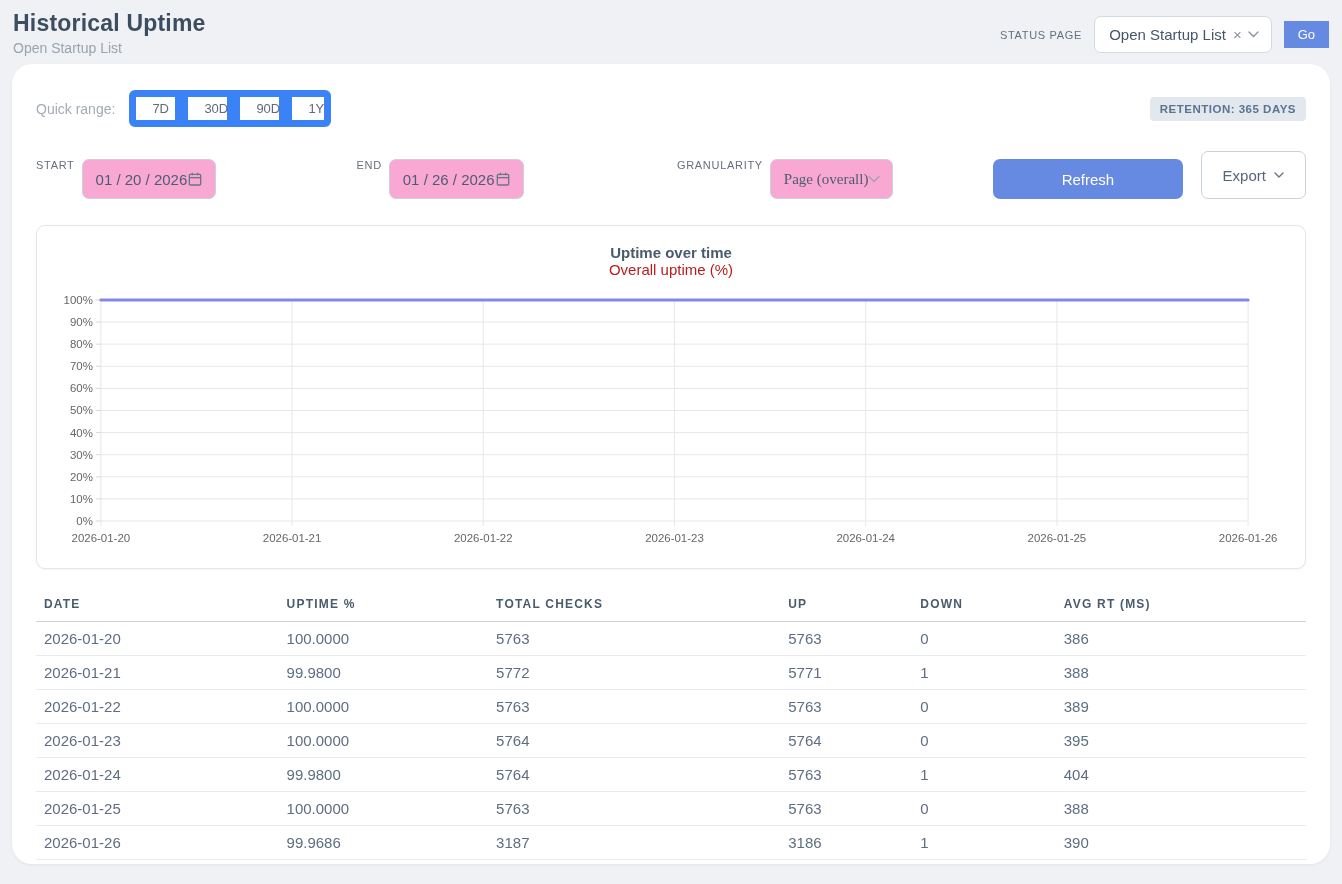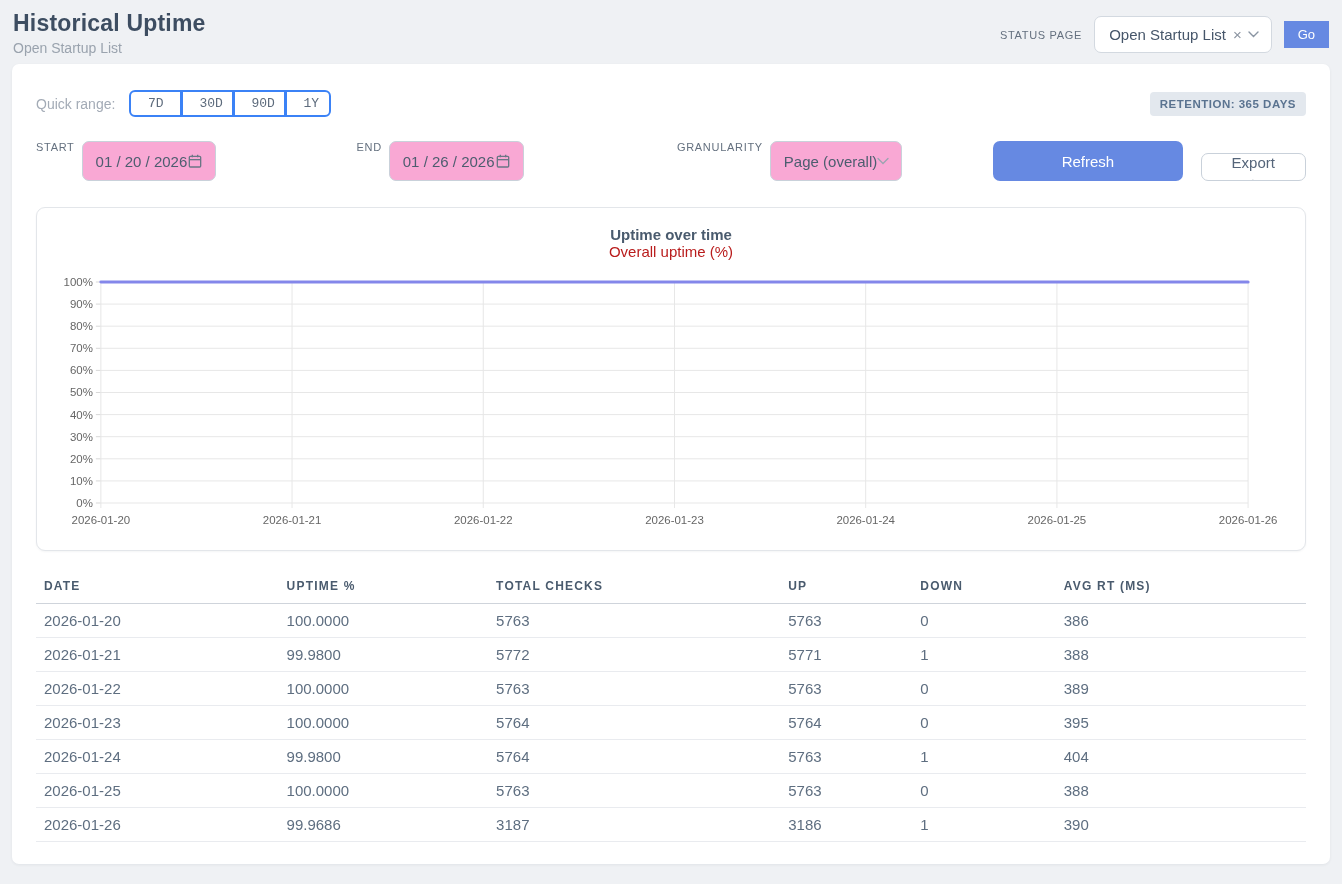--- a/index.html
+++ b/index.html
@@ -30,63 +30,63 @@
   }
   .clear-x { color: #8a93a0; font-size: 15px; line-height: 1; }
   .go-btn {
     background: #6689e2; color: #fff; border: none; border-radius: 0;
     font-size: 13px; padding: 6px 14px; height: 27px; cursor: pointer;
     font-family: inherit;
   }
 
   
   .main-card {
-    background: #fff; border-radius: 7px; margin: 0 12px;
+    background: #fff; border-radius: 20px; margin: 0 12px;
     height: 800px; padding: 26px 24px 20px 24px;
     box-shadow: 0 1px 3px rgba(40,50,70,.07);
   }
 
   
   .qr-row { display: flex; align-items: center; justify-content: space-between; }
   .qr-left { display: flex; align-items: center; gap: 14px; }
   .qr-label { font-size: 14px; color: #a3abb6; }
   .seg-group { display: flex; }
   .seg-btn {
-    background: #fff; border: 2px solid #3b82f6; color: #5d6b7c;
+    background: #fff; border: 7px solid #3b82f6; color: #5d6b7c;
     font-size: 13px; padding: 4px 16px; width: 53px; text-align: center;
-    margin-left: -1px; cursor: pointer; font-family: Liberation Mono, monospace; position: relative;
+    margin-left: -1px; cursor: pointer; font-family: Liberation Sans, sans-serif; position: relative;
   }
   .seg-btn:first-child { border-radius: 6px 0 0 6px; margin-left: 0; }
   .seg-btn:last-child { border-radius: 0 6px 6px 0; width: 46px; }
   .retention-badge {
     background: #e3e8ee; color: #5a7390; font-size: 11.5px; font-weight: 700;
     letter-spacing: .5px; padding: 6px 10px; border-radius: 4px;
   }
 
   
   .filter-row { display: flex; align-items: flex-end; gap: 18px; margin-top: 24px; }
   .field { display: flex; flex-direction: row; gap: 7px; }
   .field-start, .field-end { width: 307px; }
   .field-gran { width: 306px; }
   .input-box {
     display: flex; align-items: center; justify-content: space-between;
     border: 1px solid #c9d1da; border-radius: 7px; height: 40px;
     padding: 0 12px 0 13px; background: #f9a8d4; font-size: 15px; color: #4d5d6f;
     cursor: text;
   }
-  .select-box { cursor: pointer; }
+  .select-box { cursor: pointer; font-family: Liberation Serif, serif; }
   .refresh-btn {
     background: #6689e2; color: #fff; border: none; border-radius: 7px;
     width: 192px; height: 40px; font-size: 15px; cursor: pointer; font-family: inherit;
     margin-left: -3px;
   }
   .export-btn {
     background: #fff; color: #55657a; border: 1px solid #c9d1da; border-radius: 7px;
-    width: 107px; height: 28px; font-size: 15px; cursor: pointer; font-family: inherit;
-    display: flex; align-items: center; justify-content: center; gap: 8px; flex-direction: column;
+    width: 107px; height: 48px; font-size: 15px; cursor: pointer; font-family: inherit;
+    display: flex; align-items: center; justify-content: center; gap: 8px;
   }
 
   
   .chart-card {
     border: 1px solid #e3e6ea; border-radius: 9px; margin-top: 26px;
     padding: 18px 20px 14px 20px; box-shadow: 0 1px 2px rgba(40,50,70,.05);
     background: #fff;
   }
   .chart-head { display: flex; justify-content: space-between; align-items: center; padding: 0 2px; flex-direction: column; }
   .chart-title { font-size: 15px; font-weight: 700; color: #4a5b6e; }

